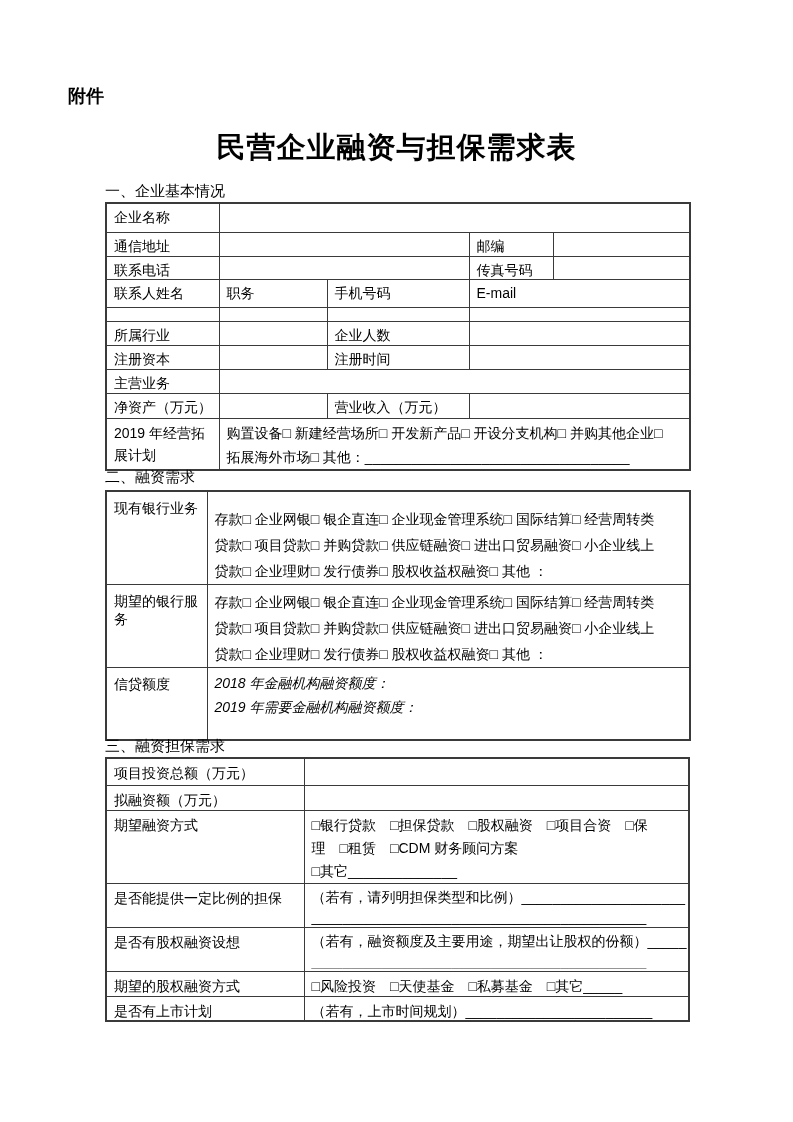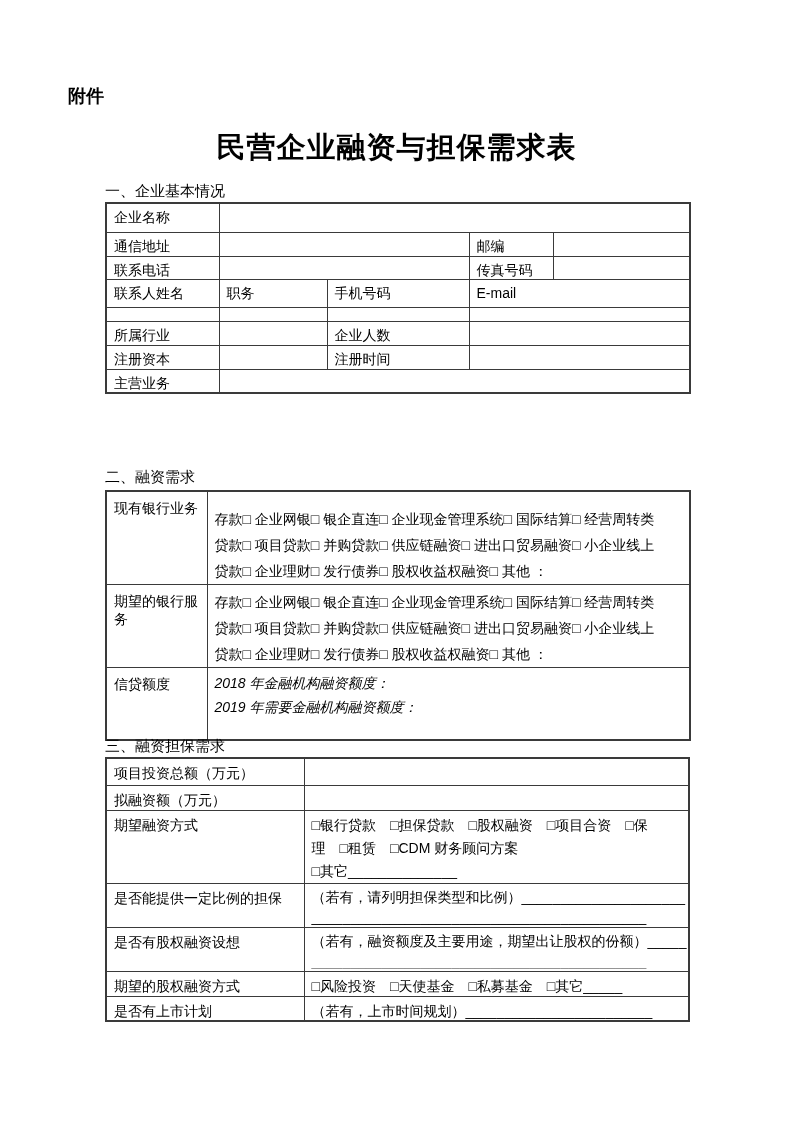--- a/index.html
+++ b/index.html
@@ -100,20 +100,33 @@
     <tr style="height:24px">
       <td>注册资本</td>
       <td></td>
       <td>注册时间</td>
       <td colspan="2"></td>
     </tr>
     <tr style="height:24px">
       <td>主营业务</td>
       <td colspan="4"></td>
     </tr>
+    <tr style="height:25px">
+      <td>净资产（万元）</td>
+      <td></td>
+      <td>营业收入（万元）</td>
+      <td colspan="2"></td>
+    </tr>
+    <tr style="height:49px">
+      <td class="plan-label">2019 年经营拓展计划</td>
+      <td colspan="4" class="plan-content">
+        <div class="line">购置设备□ 新建经营场所□ 开发新产品□ 开设分支机构□ 并购其他企业□</div>
+        <div class="line">拓展海外市场□ 其他：__________________________________</div>
+      </td>
+    </tr>
   </tbody>
     </table>
 
   <div class="abs sec-heading h2">二、融资需求</div>
 
   <table class="abs t2">
     <colgroup>
         <col style="width:101px">
         <col style="width:483px">
       </colgroup>

